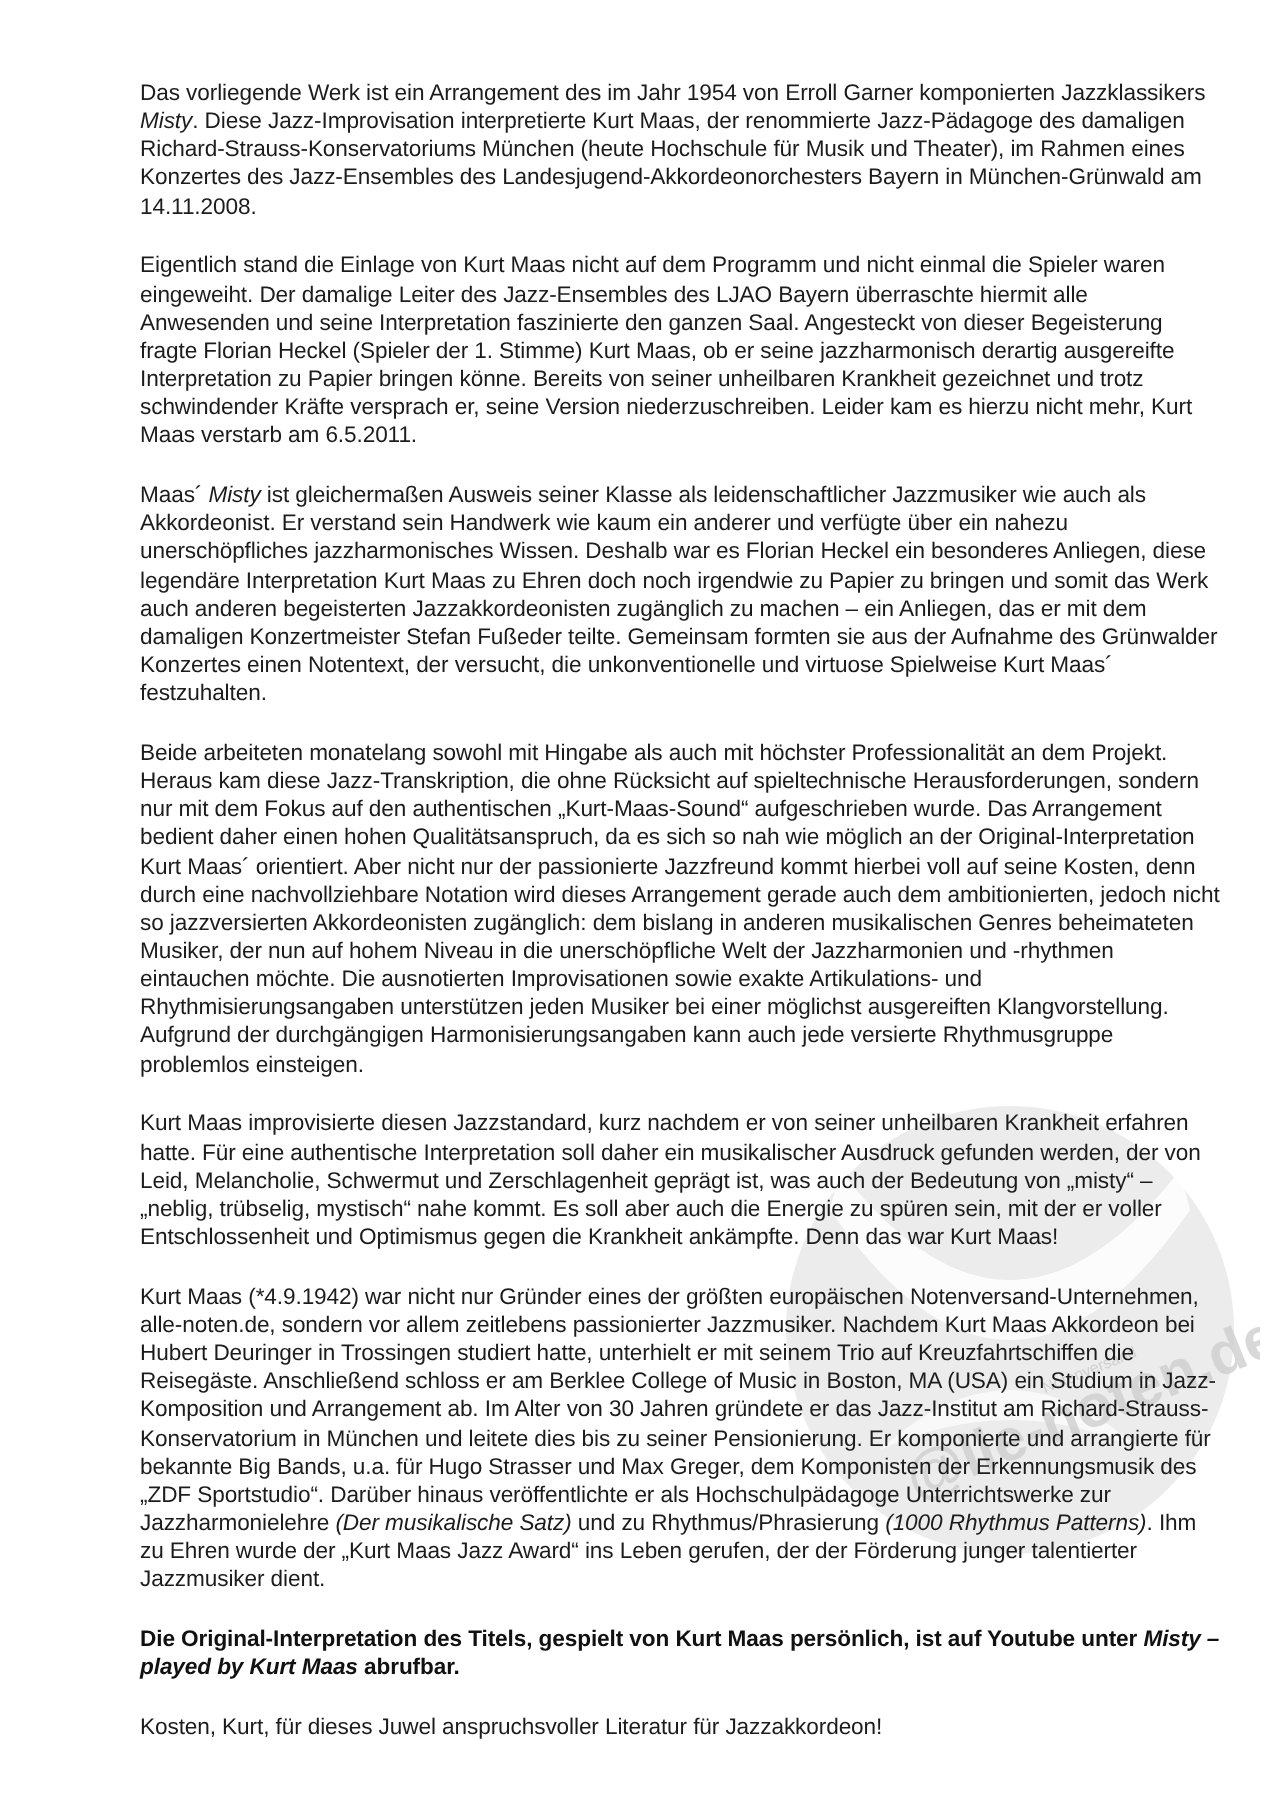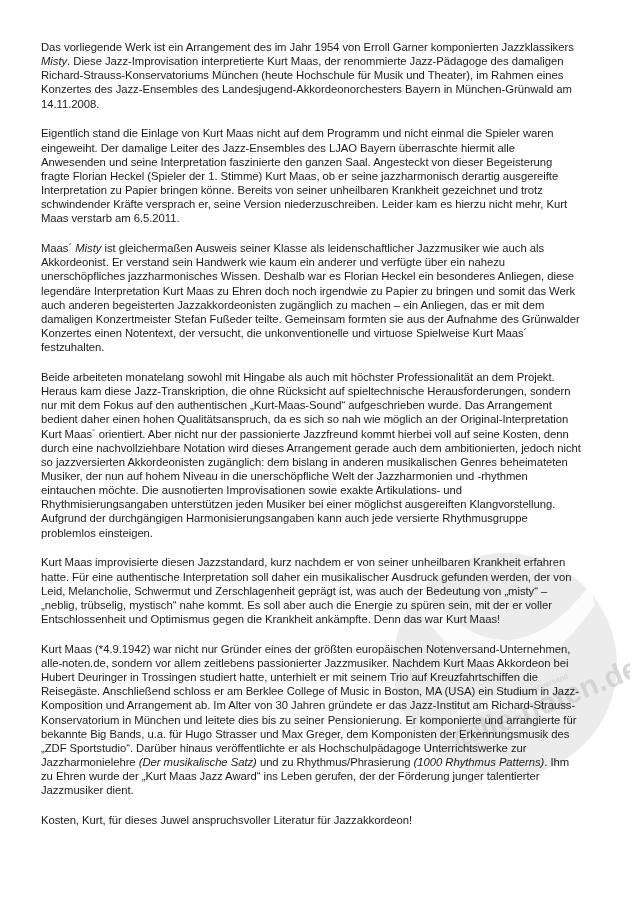--- a/index.html
+++ b/index.html
@@ -5,21 +5,21 @@
   html, body { margin: 0; padding: 0; background: #ffffff; }
   body { width: 640px; height: 905px; position: relative; overflow: hidden; }
   .page {
     position: absolute; left: 0; top: 0; width: 640px; height: 905px; background: #fff;
   }
   .watermark {
     position: absolute; left: 380px; top: 545px; width: 250px; height: 250px;
     pointer-events: none; z-index: 0;
   }
   .content {
-    position: absolute; left: 41px; top: 40px; width: 540px;
+    position: absolute; left: 70px; top: 40px; width: 540px;
     font-family: "Liberation Sans", sans-serif;
     font-size: 11.3px; line-height: 14.15px; color: #1c1c1c;
     z-index: 1; letter-spacing: -0.05px;
   }
   .content p { margin: 0 0 15.6px 0; }
   .bold { font-weight: bold; color: #111; }
   em, i { font-style: italic; }
 </style>
 </head>
 <body>
@@ -35,15 +35,16 @@
     </g>
   </svg>
 
   <div class="content" id="content">
       <p><span>Das vorliegende Werk ist ein Arrangement des im Jahr 1954 von Erroll Garner komponierten Jazzklassikers </span><em>Misty</em><span>. Diese Jazz-Improvisation interpretierte Kurt Maas, der renommierte Jazz-Pädagoge des damaligen Richard-Strauss-Konservatoriums München (heute Hochschule für Musik und Theater), im Rahmen eines Konzertes des Jazz-Ensembles des Landesjugend-Akkordeonorchesters Bayern in München-Grünwald am 14.11.2008.</span></p>
       <p><span>Eigentlich stand die Einlage von Kurt Maas nicht auf dem Programm und nicht einmal die Spieler waren eingeweiht. Der damalige Leiter des Jazz-Ensembles des LJAO Bayern überraschte hiermit alle Anwesenden und seine Interpretation faszinierte den ganzen Saal. Angesteckt von dieser Begeisterung fragte Florian Heckel (Spieler der 1. Stimme) Kurt Maas, ob er seine jazzharmonisch derartig ausgereifte Interpretation zu Papier bringen könne. Bereits von seiner unheilbaren Krankheit gezeichnet und trotz schwindender Kräfte versprach er, seine Version niederzuschreiben. Leider kam es hierzu nicht mehr, Kurt Maas verstarb am 6.5.2011.</span></p>
       <p><span>Maas´ </span><em>Misty</em><span> ist gleichermaßen Ausweis seiner Klasse als leidenschaftlicher Jazzmusiker wie auch als Akkordeonist. Er verstand sein Handwerk wie kaum ein anderer und verfügte über ein nahezu unerschöpfliches jazzharmonisches Wissen. Deshalb war es Florian Heckel ein besonderes Anliegen, diese legendäre Interpretation Kurt Maas zu Ehren doch noch irgendwie zu Papier zu bringen und somit das Werk auch anderen begeisterten Jazzakkordeonisten zugänglich zu machen – ein Anliegen, das er mit dem damaligen Konzertmeister Stefan Fußeder teilte. Gemeinsam formten sie aus der Aufnahme des Grünwalder Konzertes einen Notentext, der versucht, die unkonventionelle und virtuose Spielweise Kurt Maas´ festzuhalten.</span></p>
       <p><span>Beide arbeiteten monatelang sowohl mit Hingabe als auch mit höchster Professionalität an dem Projekt. Heraus kam diese Jazz-Transkription, die ohne Rücksicht auf spieltechnische Herausforderungen, sondern nur mit dem Fokus auf den authentischen „Kurt-Maas-Sound“ aufgeschrieben wurde. Das Arrangement bedient daher einen hohen Qualitätsanspruch, da es sich so nah wie möglich an der Original-Interpretation Kurt Maas´ orientiert. Aber nicht nur der passionierte Jazzfreund kommt hierbei voll auf seine Kosten, denn durch eine nachvollziehbare Notation wird dieses Arrangement gerade auch dem ambitionierten, jedoch nicht so jazzversierten Akkordeonisten zugänglich: dem bislang in anderen musikalischen Genres beheimateten Musiker, der nun auf hohem Niveau in die unerschöpfliche Welt der Jazzharmonien und -rhythmen eintauchen möchte. Die ausnotierten Improvisationen sowie exakte Artikulations- und Rhythmisierungsangaben unterstützen jeden Musiker bei einer möglichst ausgereiften Klangvorstellung. Aufgrund der durchgängigen Harmonisierungsangaben kann auch jede versierte Rhythmusgruppe problemlos einsteigen.</span></p>
       <p><span>Kurt Maas improvisierte diesen Jazzstandard, kurz nachdem er von seiner unheilbaren Krankheit erfahren hatte. Für eine authentische Interpretation soll daher ein musikalischer Ausdruck gefunden werden, der von Leid, Melancholie, Schwermut und Zerschlagenheit geprägt ist, was auch der Bedeutung von „misty“ – „neblig, trübselig, mystisch“ nahe kommt. Es soll aber auch die Energie zu spüren sein, mit der er voller Entschlossenheit und Optimismus gegen die Krankheit ankämpfte. Denn das war Kurt Maas!</span></p>
       <p><span>Kurt Maas (*4.9.1942) war nicht nur Gründer eines der größten europäischen Notenversand-Unternehmen, alle-noten.de, sondern vor allem zeitlebens passionierter Jazzmusiker. Nachdem Kurt Maas Akkordeon bei Hubert Deuringer in Trossingen studiert hatte, unterhielt er mit seinem Trio auf Kreuzfahrtschiffen die Reisegäste. Anschließend schloss er am Berklee College of Music in Boston, MA (USA) ein Studium in Jazz-Komposition und Arrangement ab. Im Alter von 30 Jahren gründete er das Jazz-Institut am Richard-Strauss-Konservatorium in München und leitete dies bis zu seiner Pensionierung. Er komponierte und arrangierte für bekannte Big Bands, u.a. für Hugo Strasser und Max Greger, dem Komponisten der Erkennungsmusik des „ZDF Sportstudio“. Darüber hinaus veröffentlichte er als Hochschulpädagoge Unterrichtswerke zur Jazzharmonielehre </span><em>(Der musikalische Satz)</em><span> und zu Rhythmus/Phrasierung </span><em>(1000 Rhythmus Patterns)</em><span>. Ihm zu Ehren wurde der „Kurt Maas Jazz Award“ ins Leben gerufen, der der Förderung junger talentierter Jazzmusiker dient.</span></p>
+      <p class="bold"><span>Die Original-Interpretation des Titels, gespielt von Kurt Maas persönlich, ist auf Youtube unter </span><em>Misty – played by Kurt Maas</em><span> abrufbar.</span></p>
       <p><span>Kosten, Kurt, für dieses Juwel anspruchsvoller Literatur für Jazzakkordeon!</span></p>
     </div>
 </div>
 
 </body></html>

